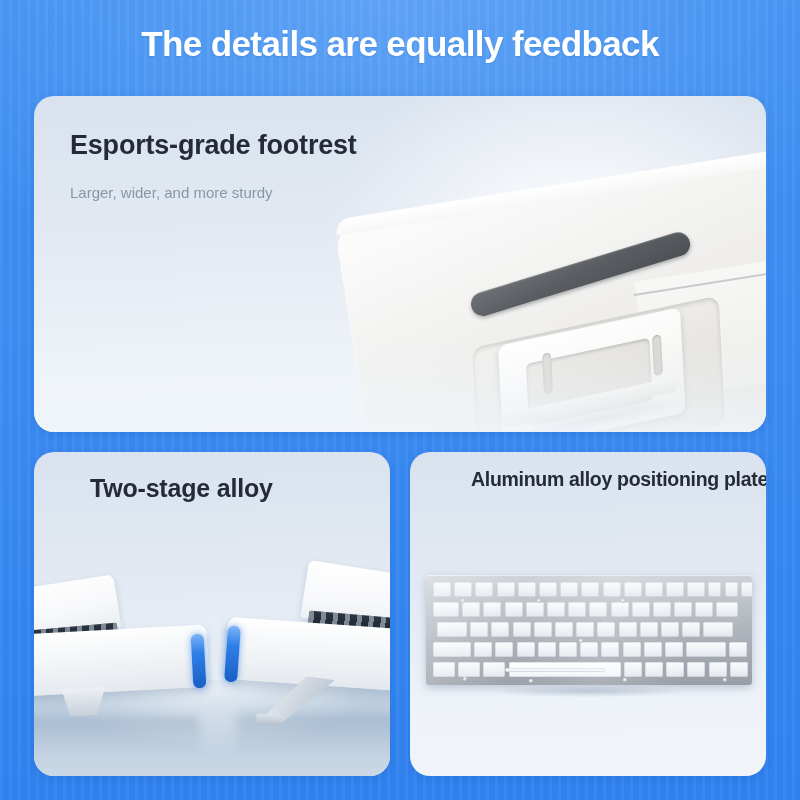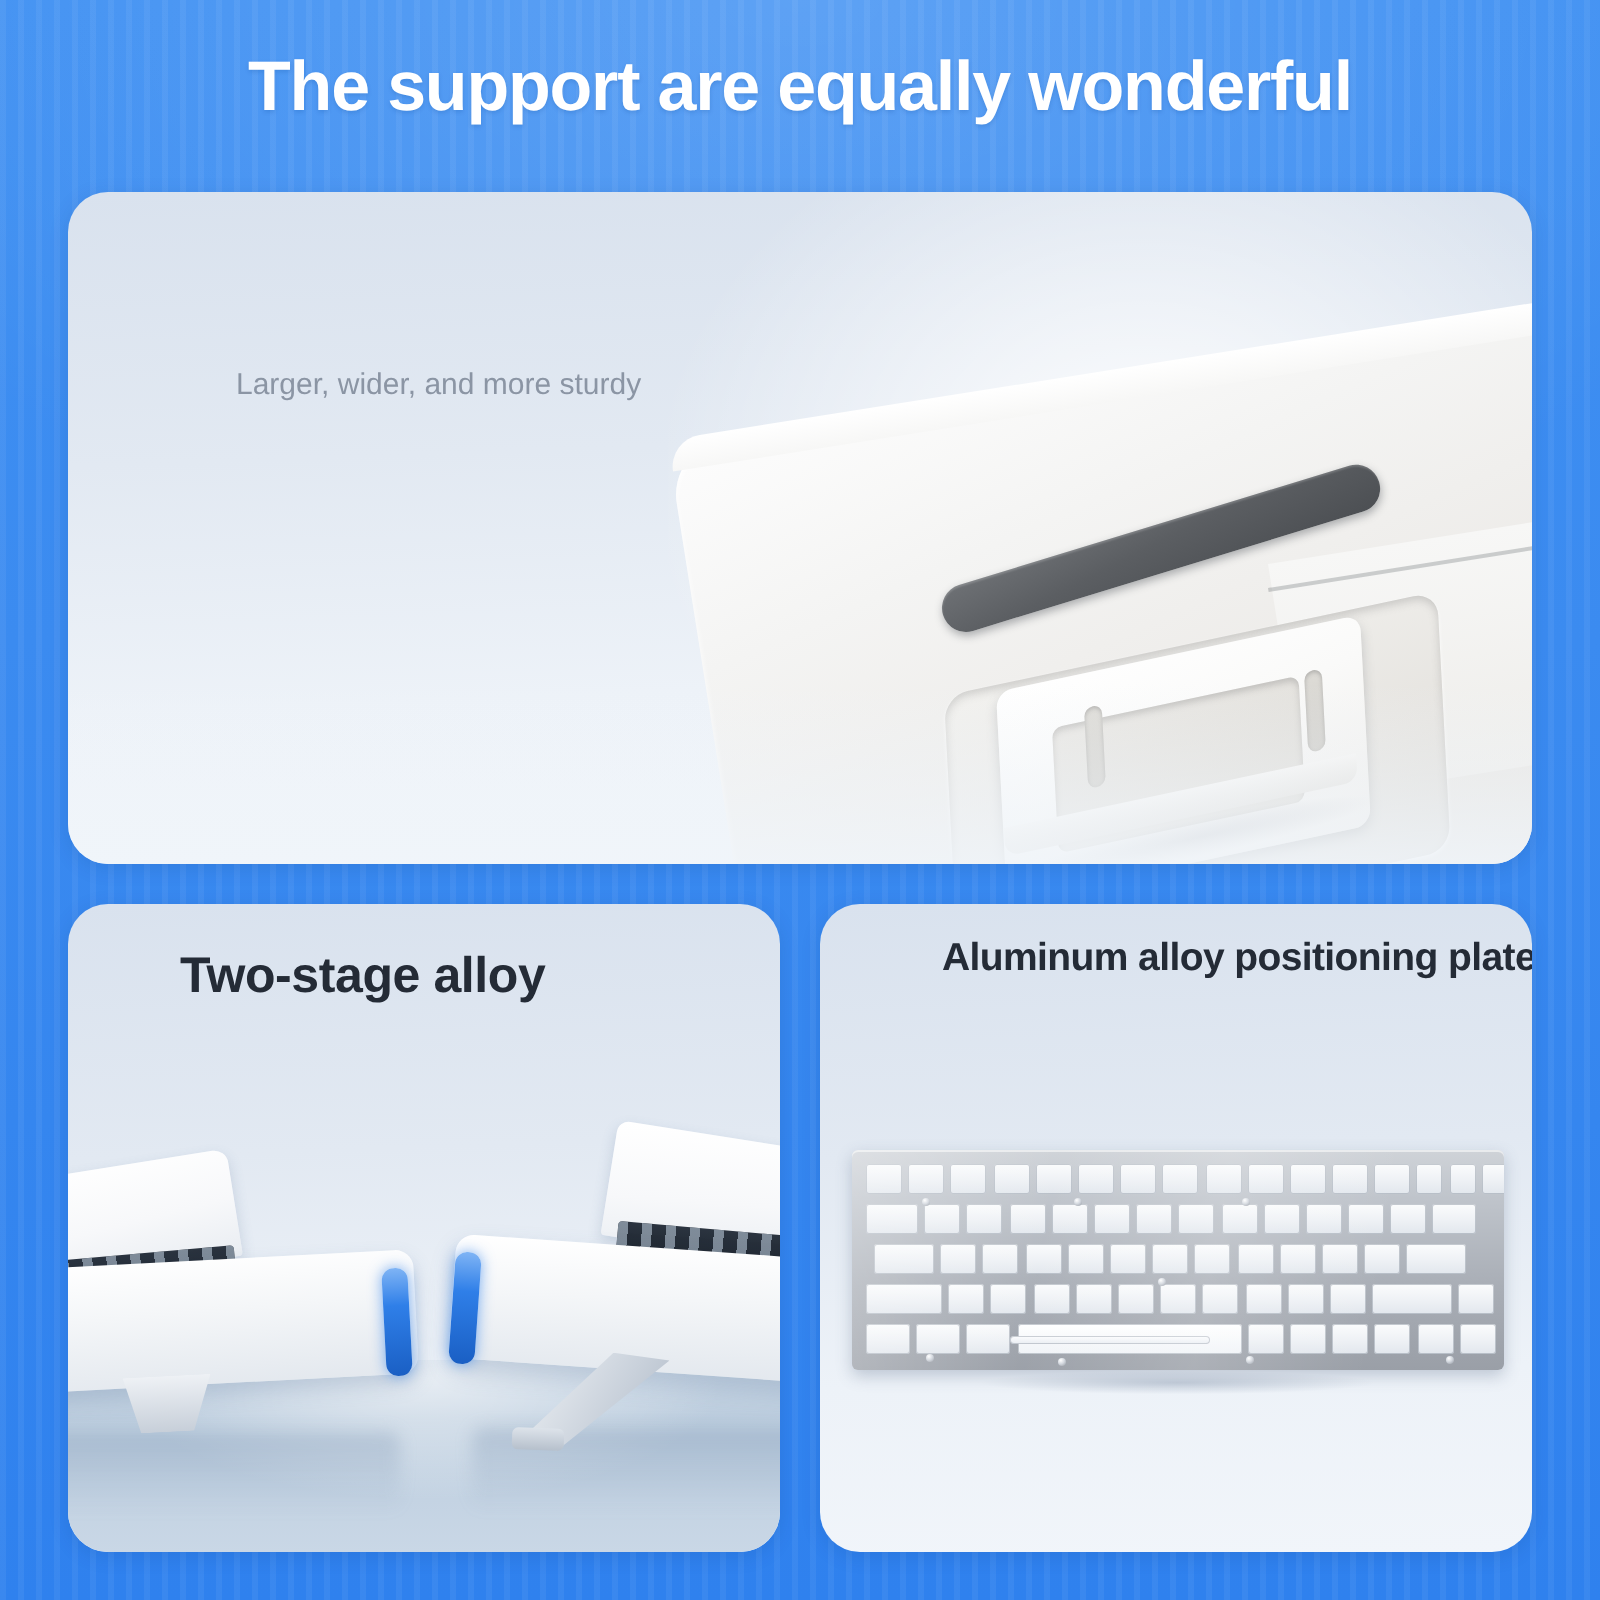--- a/index.html
+++ b/index.html
@@ -60,21 +60,21 @@
     font-weight:700;
     white-space:nowrap;
   }
   .card-sub {
     position:absolute;
     color:#8b95a4;
     white-space:nowrap;
   }
 
   #card-footrest .card-h1 { left:36px; top:34px; font-size:27px; letter-spacing:-0.2px; }
-  #card-footrest .card-sub{ left:36px; top:88px; font-size:15px;margin-left:48px; }
+  #card-footrest .card-sub{ left:36px; top:88px; font-size:15px; }
 
   #card-twostage .card-h1 { left:56px; top:22px; font-size:25px; letter-spacing:-0.2px; }
 
   #card-plate .card-h1 { left:0; top:16px; width:419px; text-align:center;
                          font-size:19.5px; letter-spacing:-0.3px; }
   #card-plate .card-sub{ left:0; top:62px; width:356px; text-align:center;
                          font-size:12.5px; color:#6f7b8b; }
 
   
   .ft-scene { position:absolute; inset:0; }
@@ -354,41 +354,42 @@
   }
 </style>
 </head>
 <body>
 
 <div class="bg">
   <div class="bg-stripes"></div>
   <div class="bg-glow"></div>
 </div>
 
-<div class="title">The support are equally wonderful</div>
+<div class="title">The details are equally feedback</div>
 
 <div class="card" id="card-footrest">
 
   <div class="ft-scene">
     <div class="ft-lightwash"></div>
     <div class="kb-body"></div>
     <div class="kb-topedge"></div>
     <div class="kb-rightface"></div>
     <div class="kb-seam"></div>
     <div class="ft-rubber"></div>
     <div class="ft-tray"></div>
     <div class="ft-stand-outer"></div>
     <div class="ft-stand-inner"></div>
     <div class="ft-notch n1"></div>
     <div class="ft-notch n2"></div>
     <div class="ft-lip"></div>
     <div class="ft-shadow"></div>
     <div class="ft-floorfade"></div>
   </div>
 
+  <div class="card-h1">Esports-grade footrest</div>
   <div class="card-sub">Larger, wider, and more sturdy</div>
 </div>
 
 <div class="card" id="card-twostage">
 
   <div class="card-h1">Two-stage alloy</div>
 
   <div class="ts-scene">
     <div class="ts-floor"></div>
     <div class="ts-floor-shine"></div>

